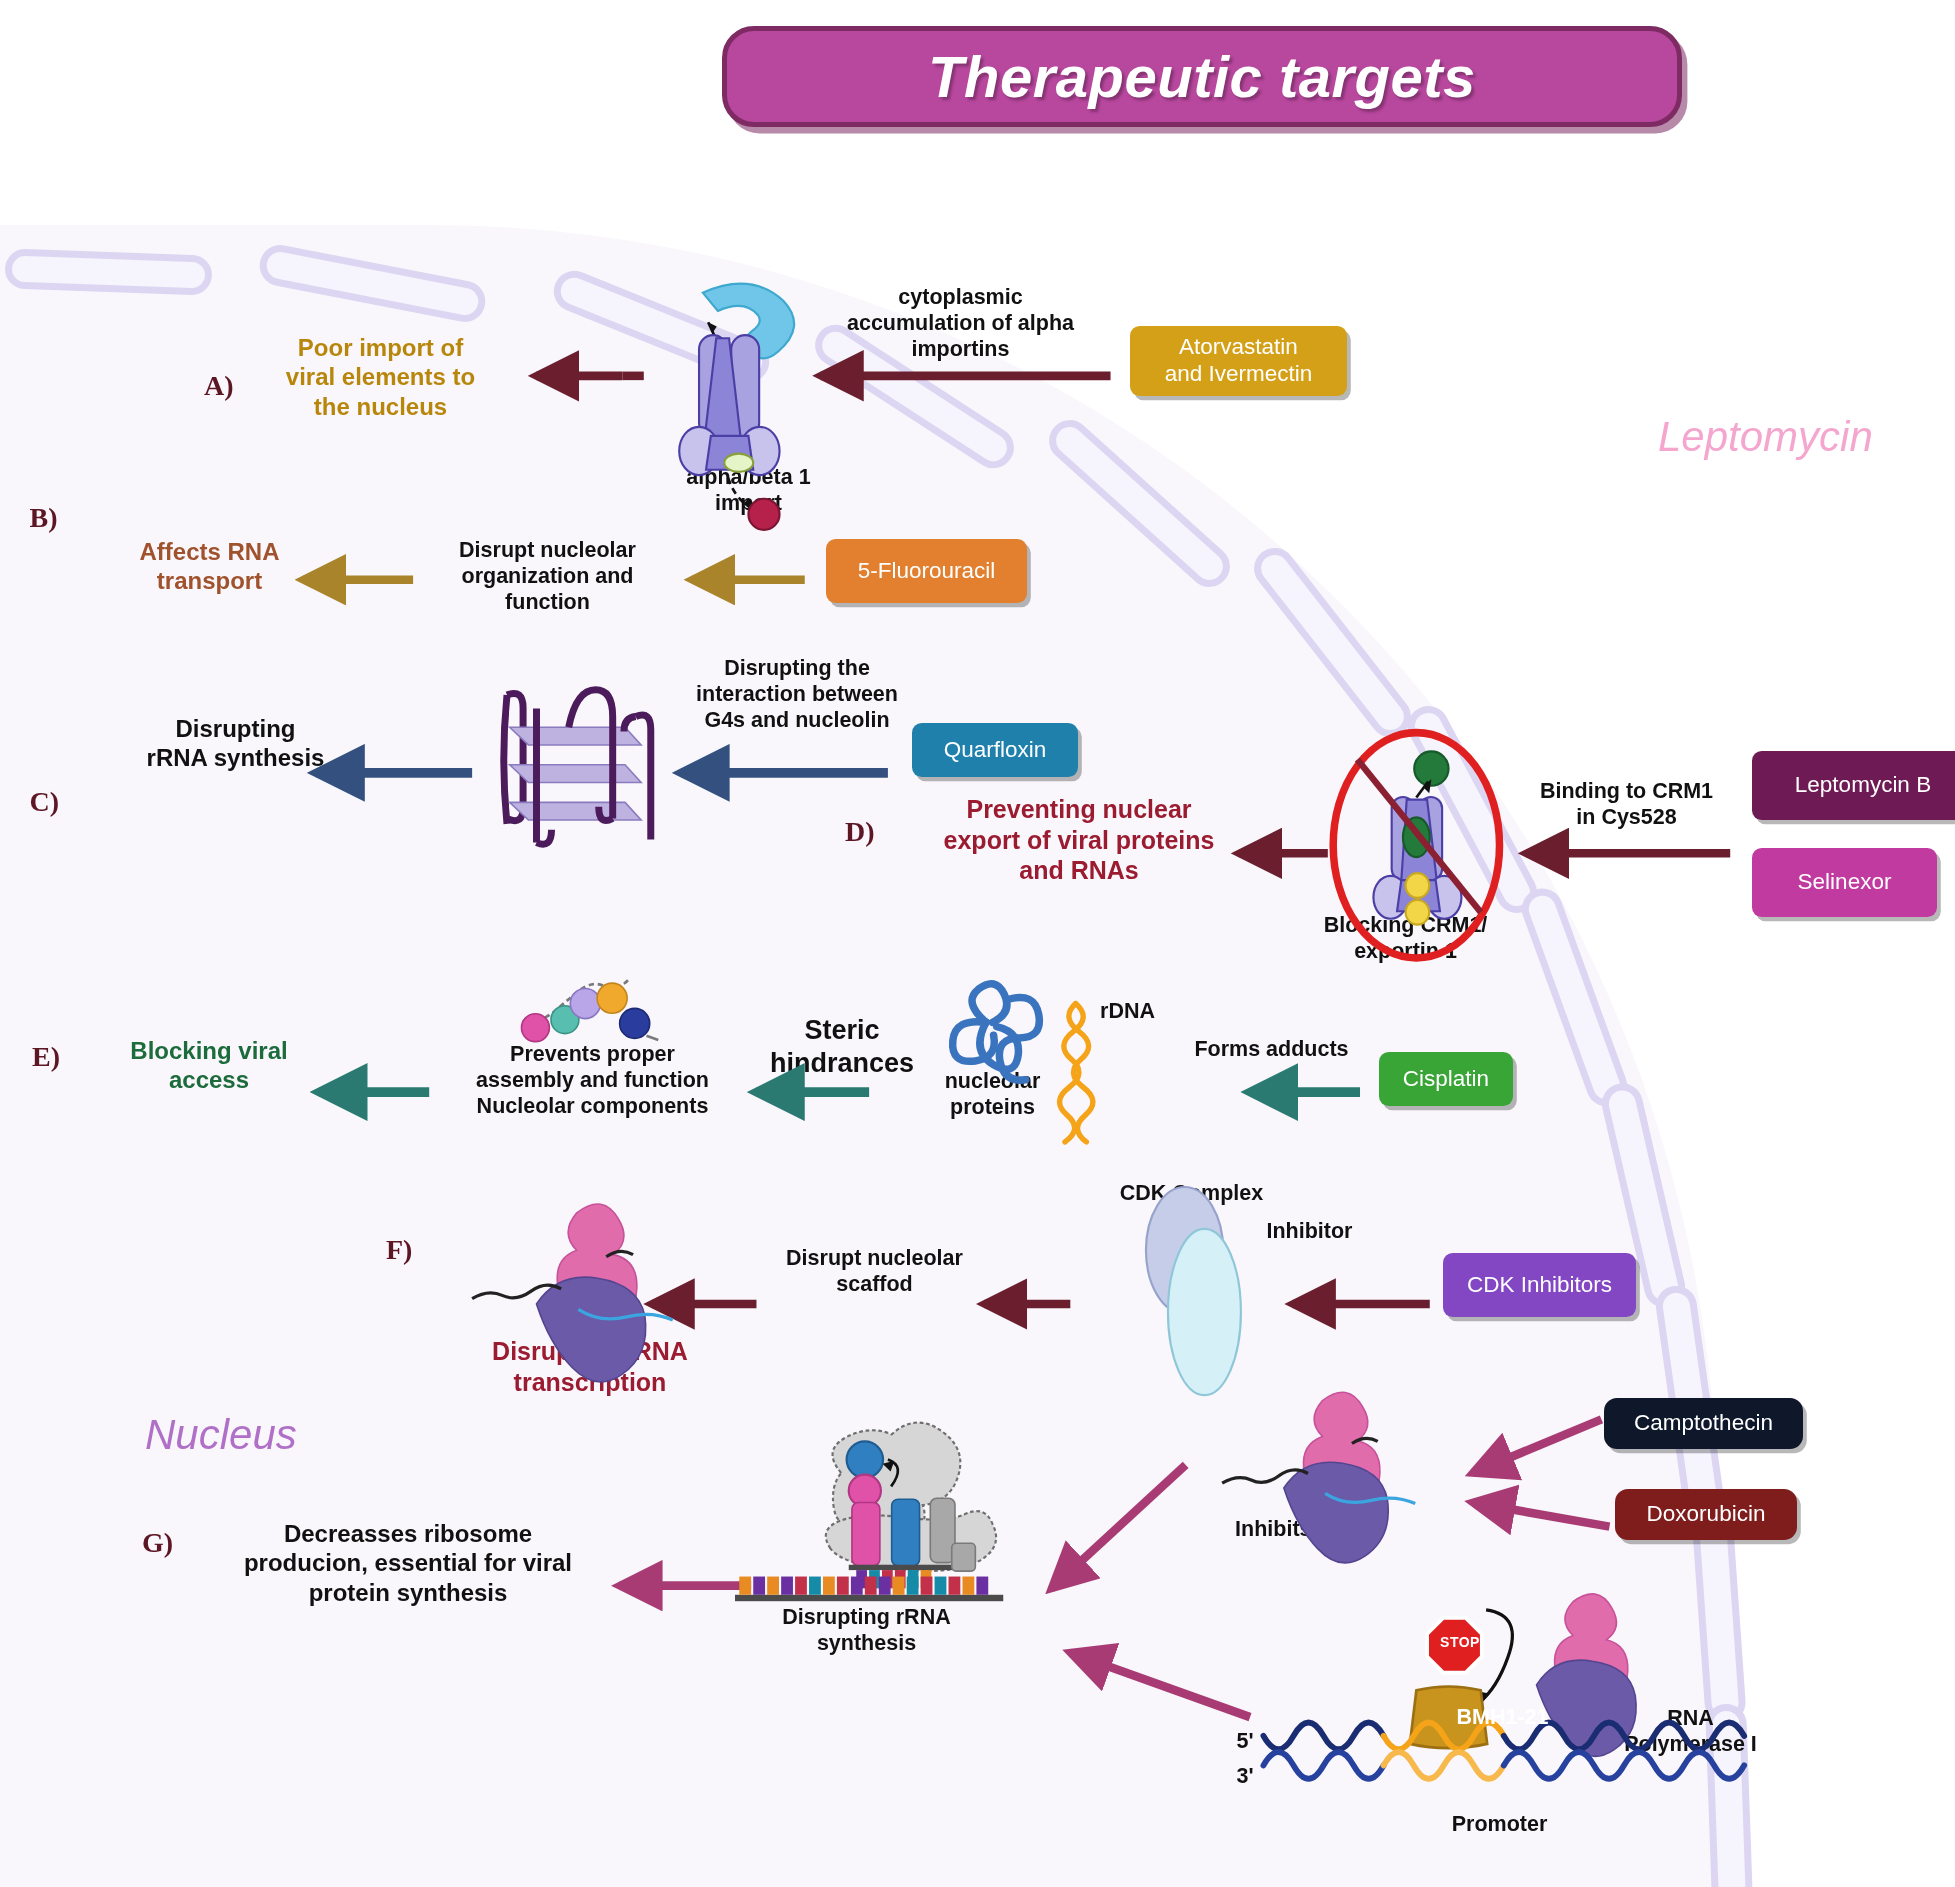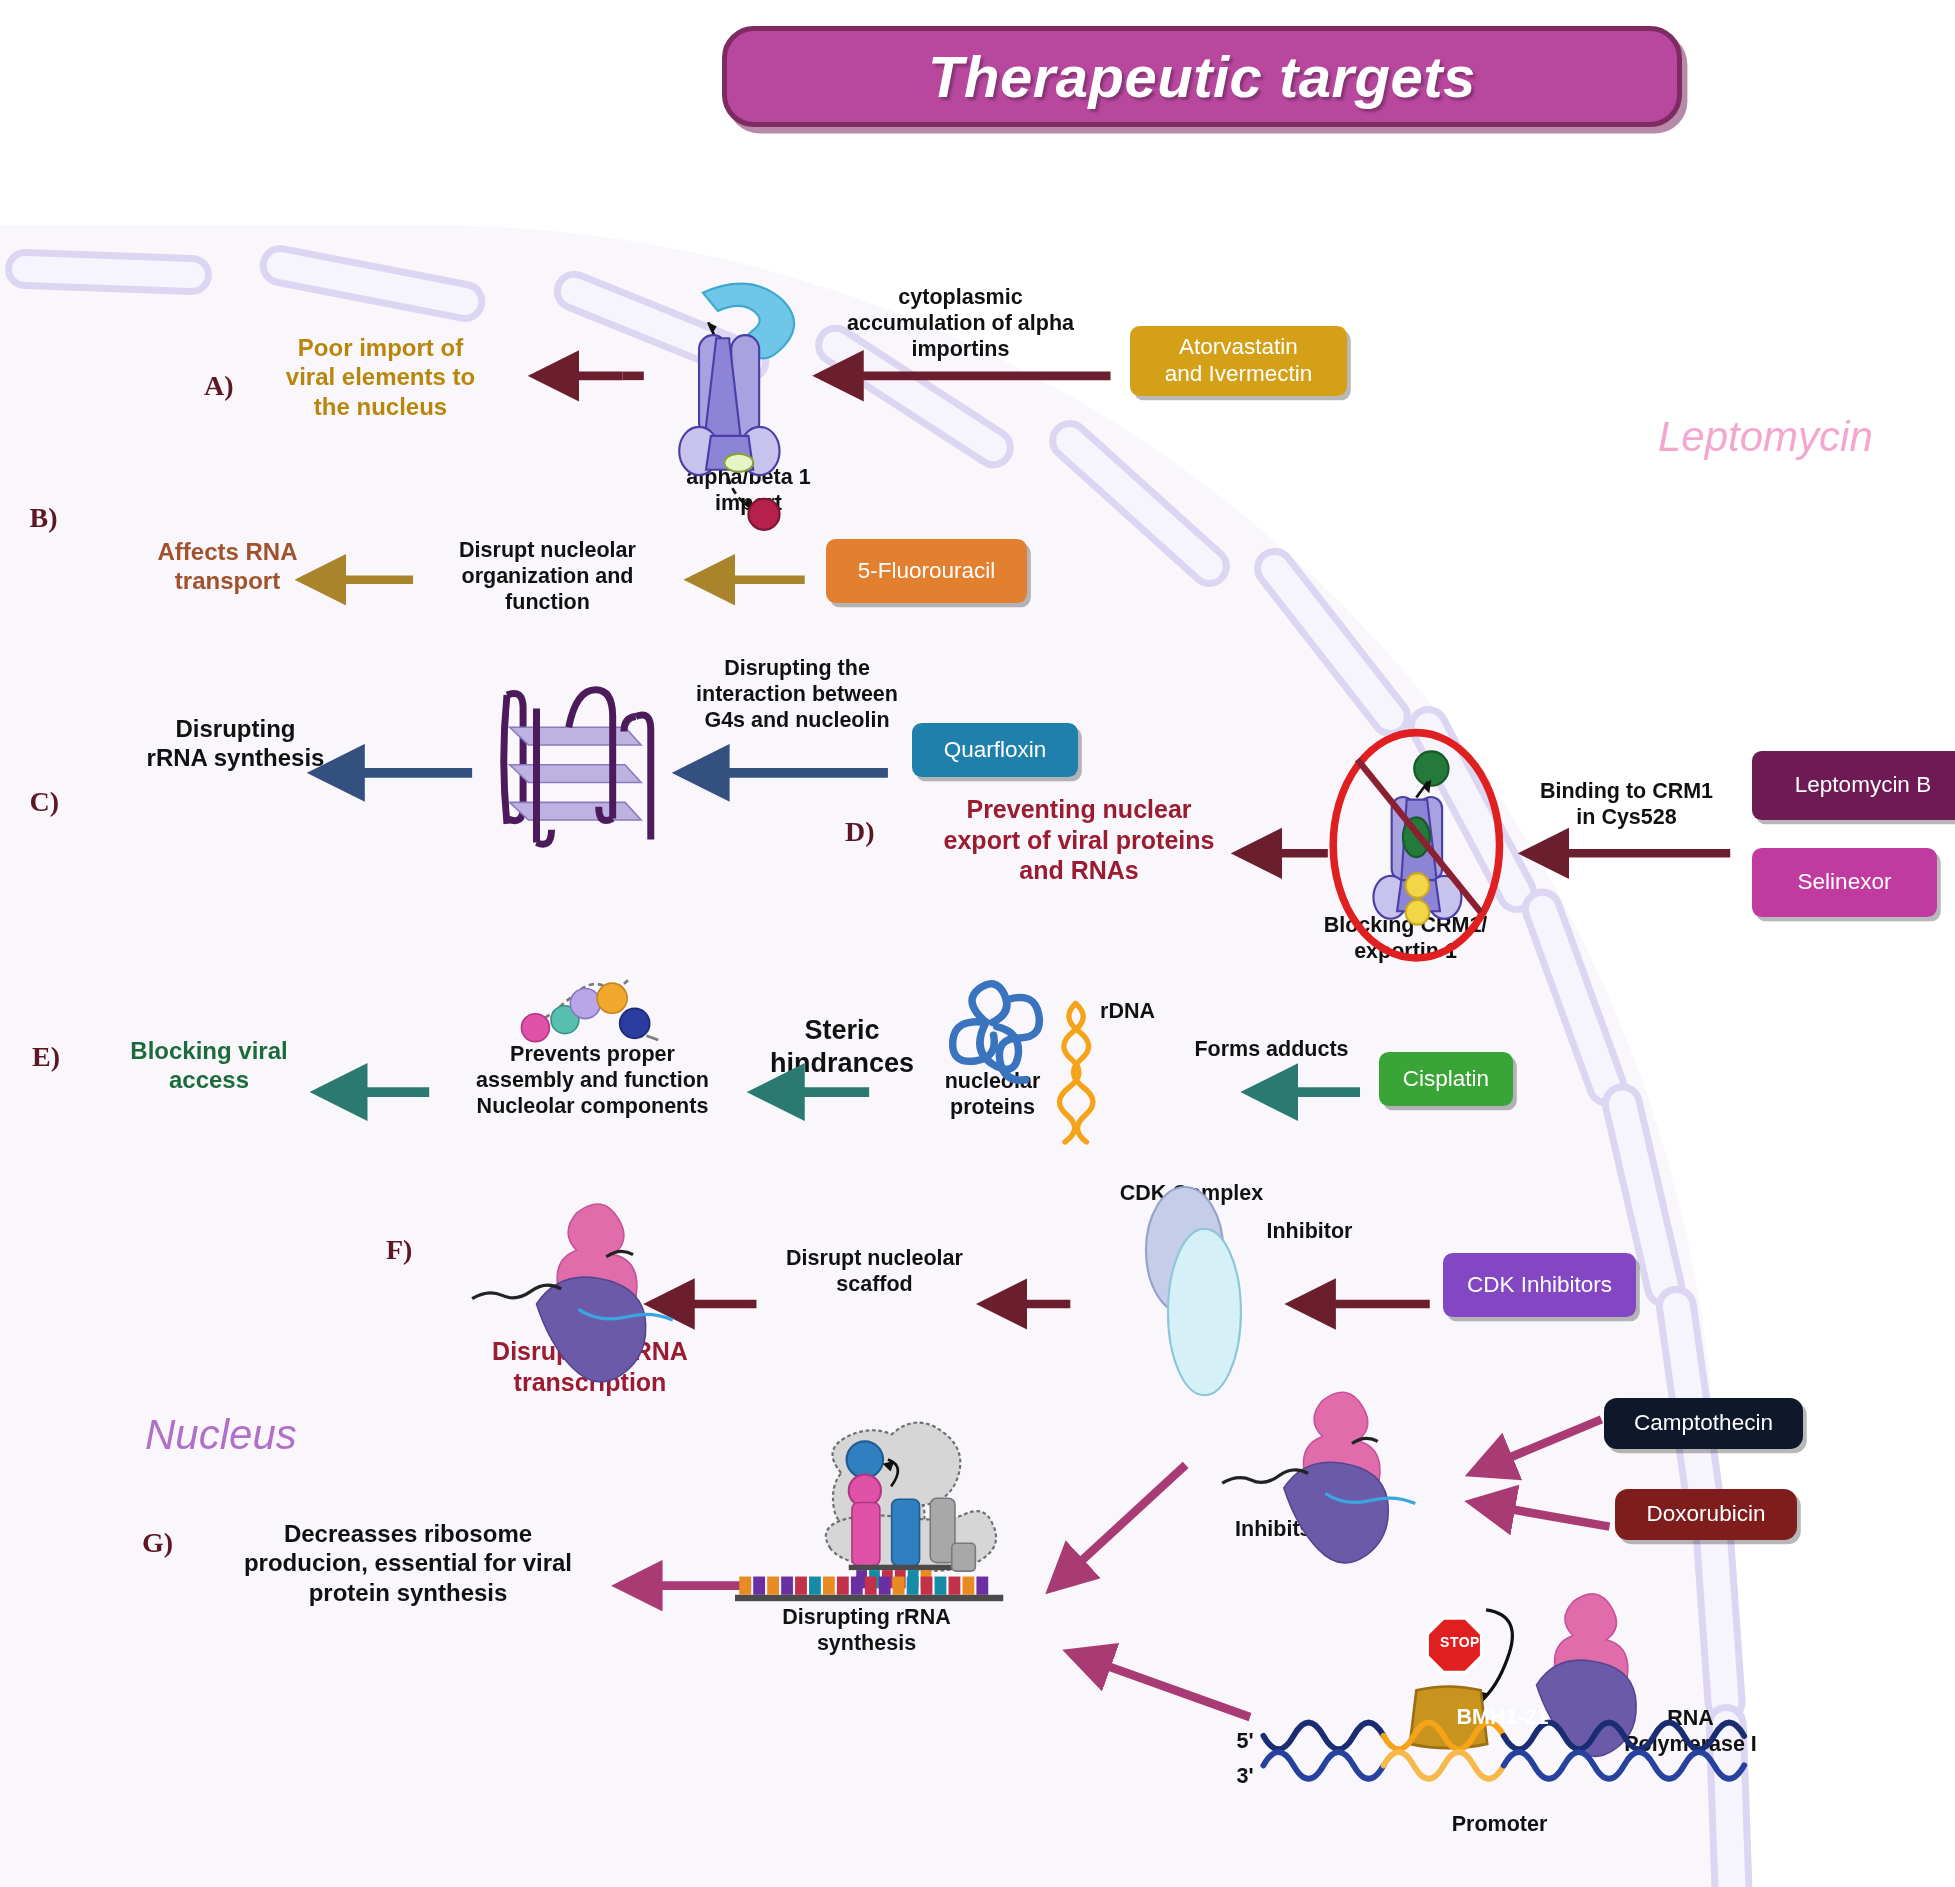--- a/index.html
+++ b/index.html
@@ -83,21 +83,21 @@
 
   <div class="txt" style="left:660px;top:464px;width:177px;font-size:21.5px;white-space:pre-line;">alpha/beta 1
 import</div>
 
   <div class="drug" style="left:1130px;top:326px;width:217px;height:70px;background:#D4A017;
               font-size:22.5px;white-space:pre-line;">Atorvastatin
 and Ivermectin</div>
 
   <div class="sec" style="left:29.5px;top:502px;">B)</div>
 
-  <div class="outcome" style="left:120px;top:537px;width:215px;font-size:24px;color:#A0522D;white-space:pre-line;">Affects RNA
+  <div class="outcome" style="left:102px;top:537px;width:215px;font-size:24px;color:#A0522D;white-space:pre-line;">Affects RNA
 transport</div>
 
   <div class="txt" style="left:435px;top:537px;width:225px;font-size:21.5px;white-space:pre-line;">Disrupt nucleolar
 organization and
 function</div>
 
   <div class="drug" style="left:826px;top:539px;width:201px;height:64px;background:#E2802F;font-size:22.5px;">5-Fluorouracil</div>
 
   <div class="sec" style="left:29.5px;top:786px;">C)</div>
 

